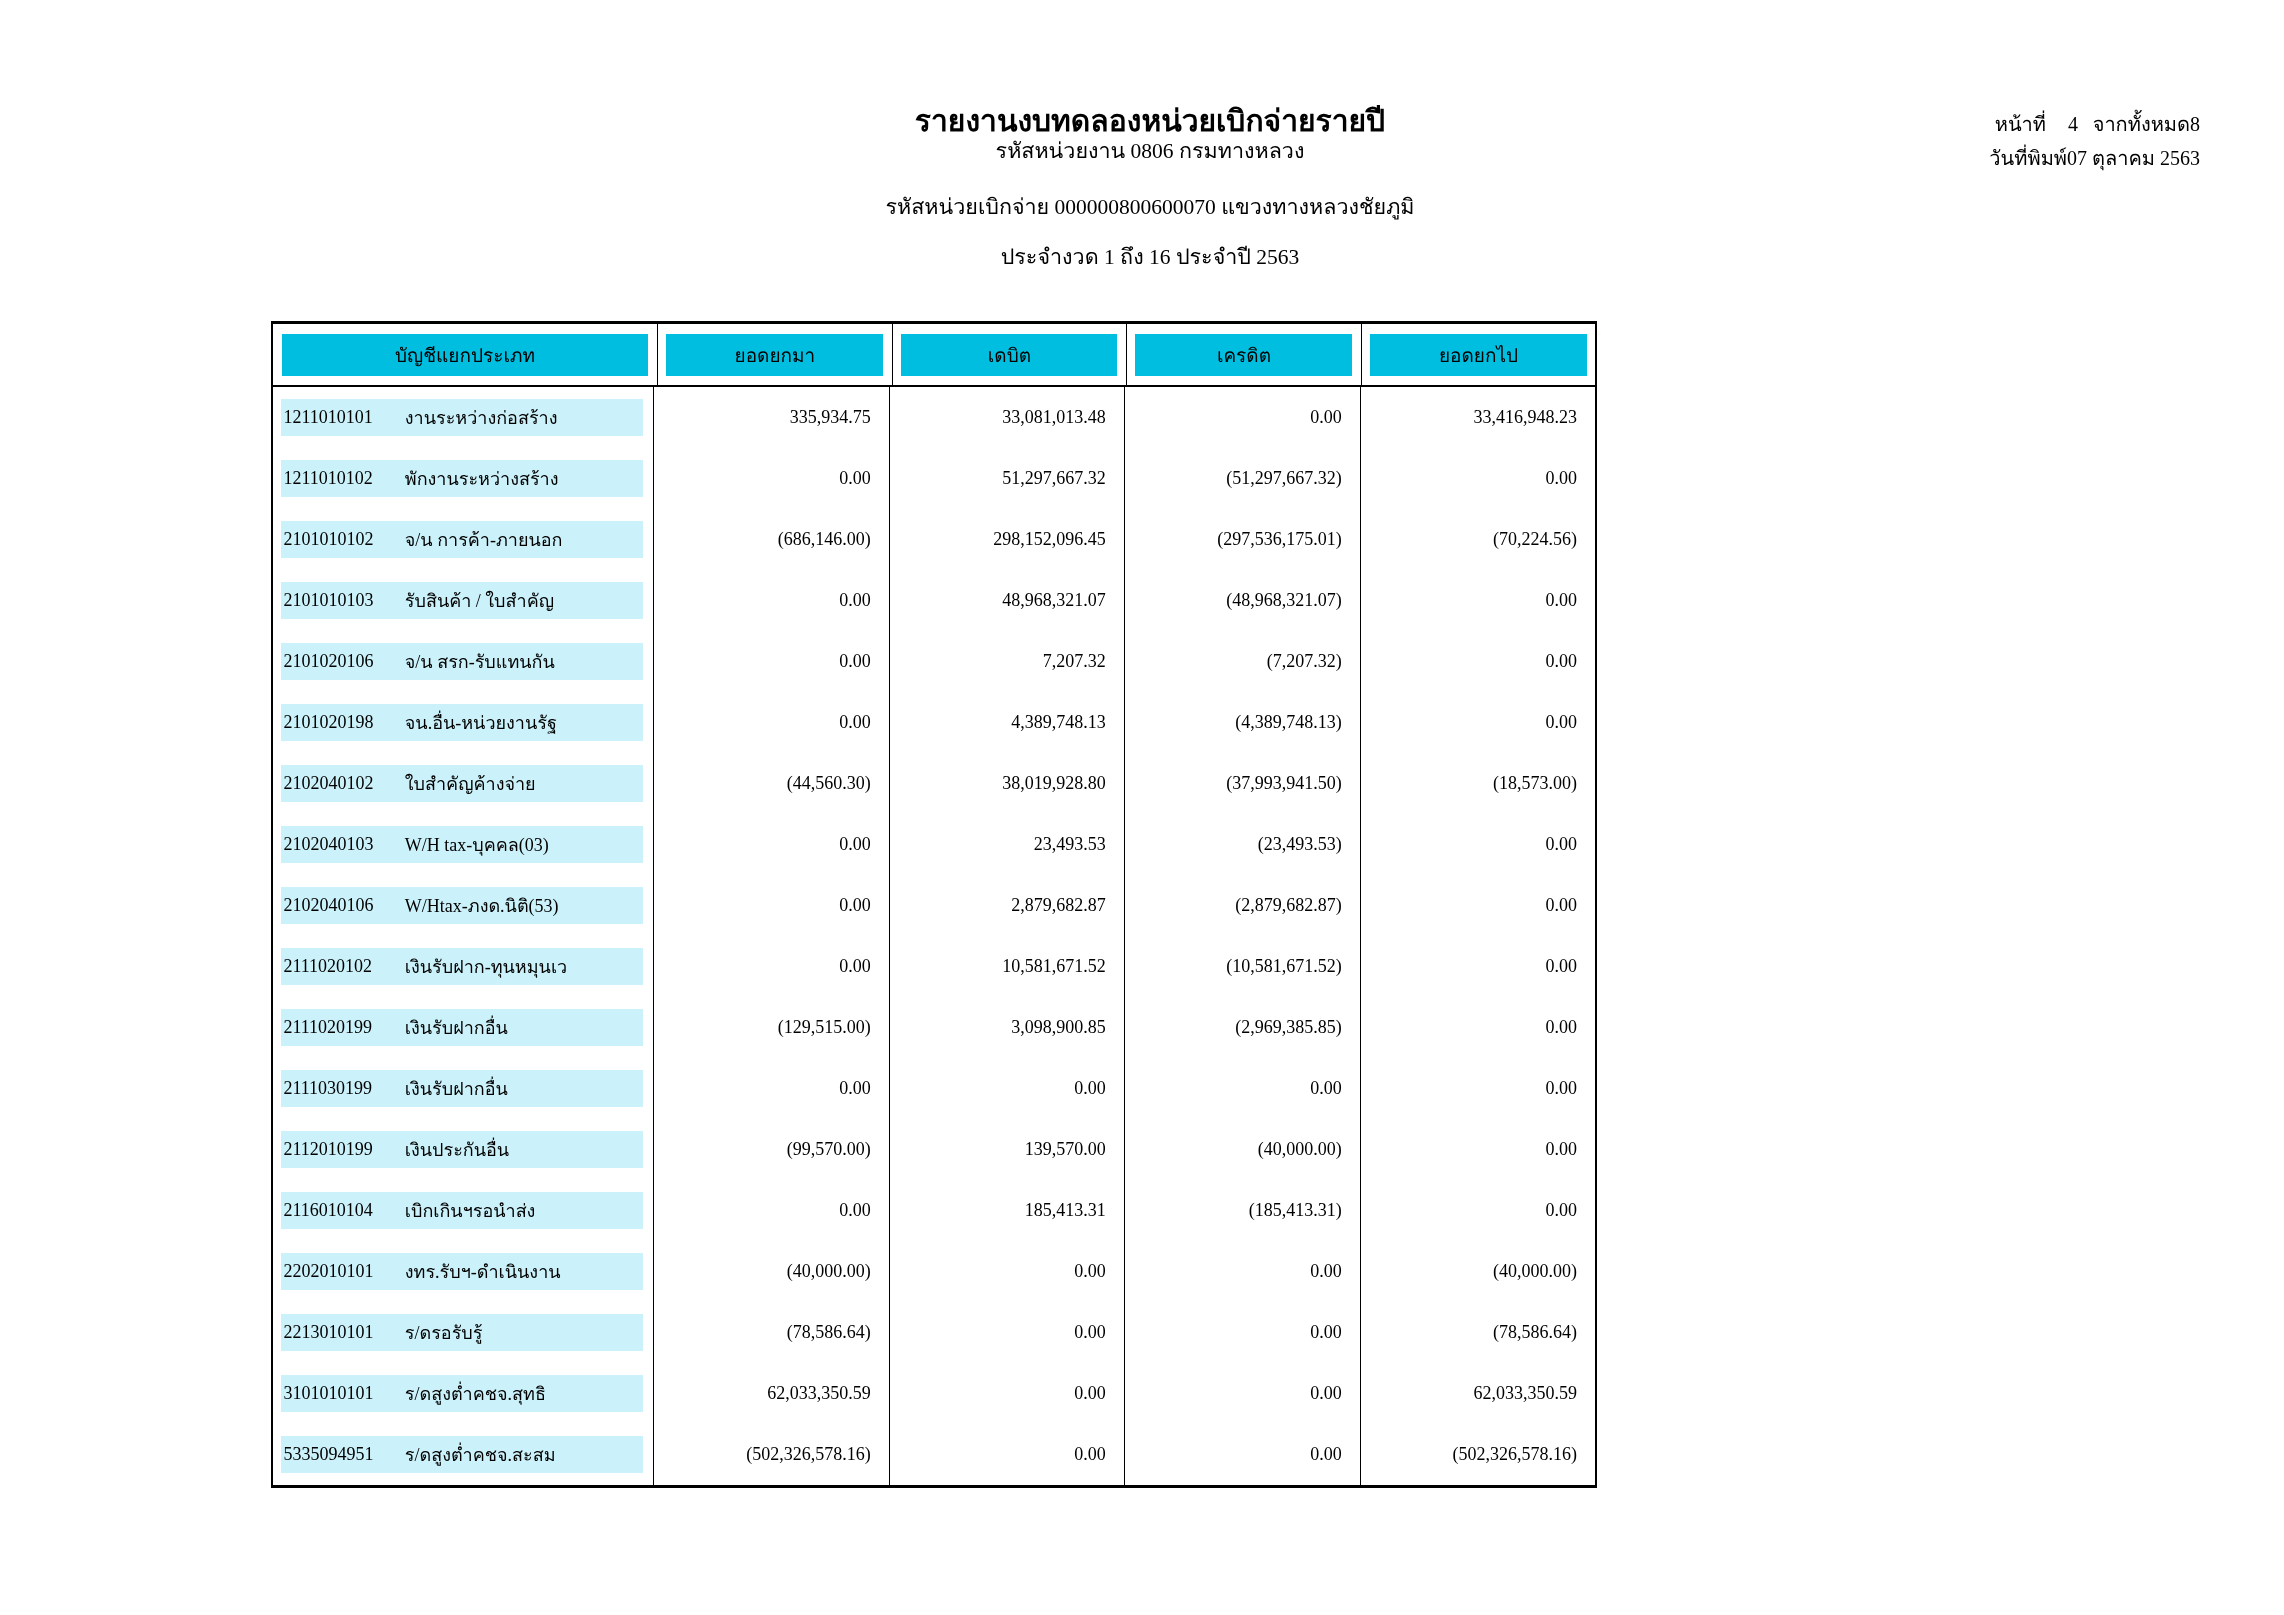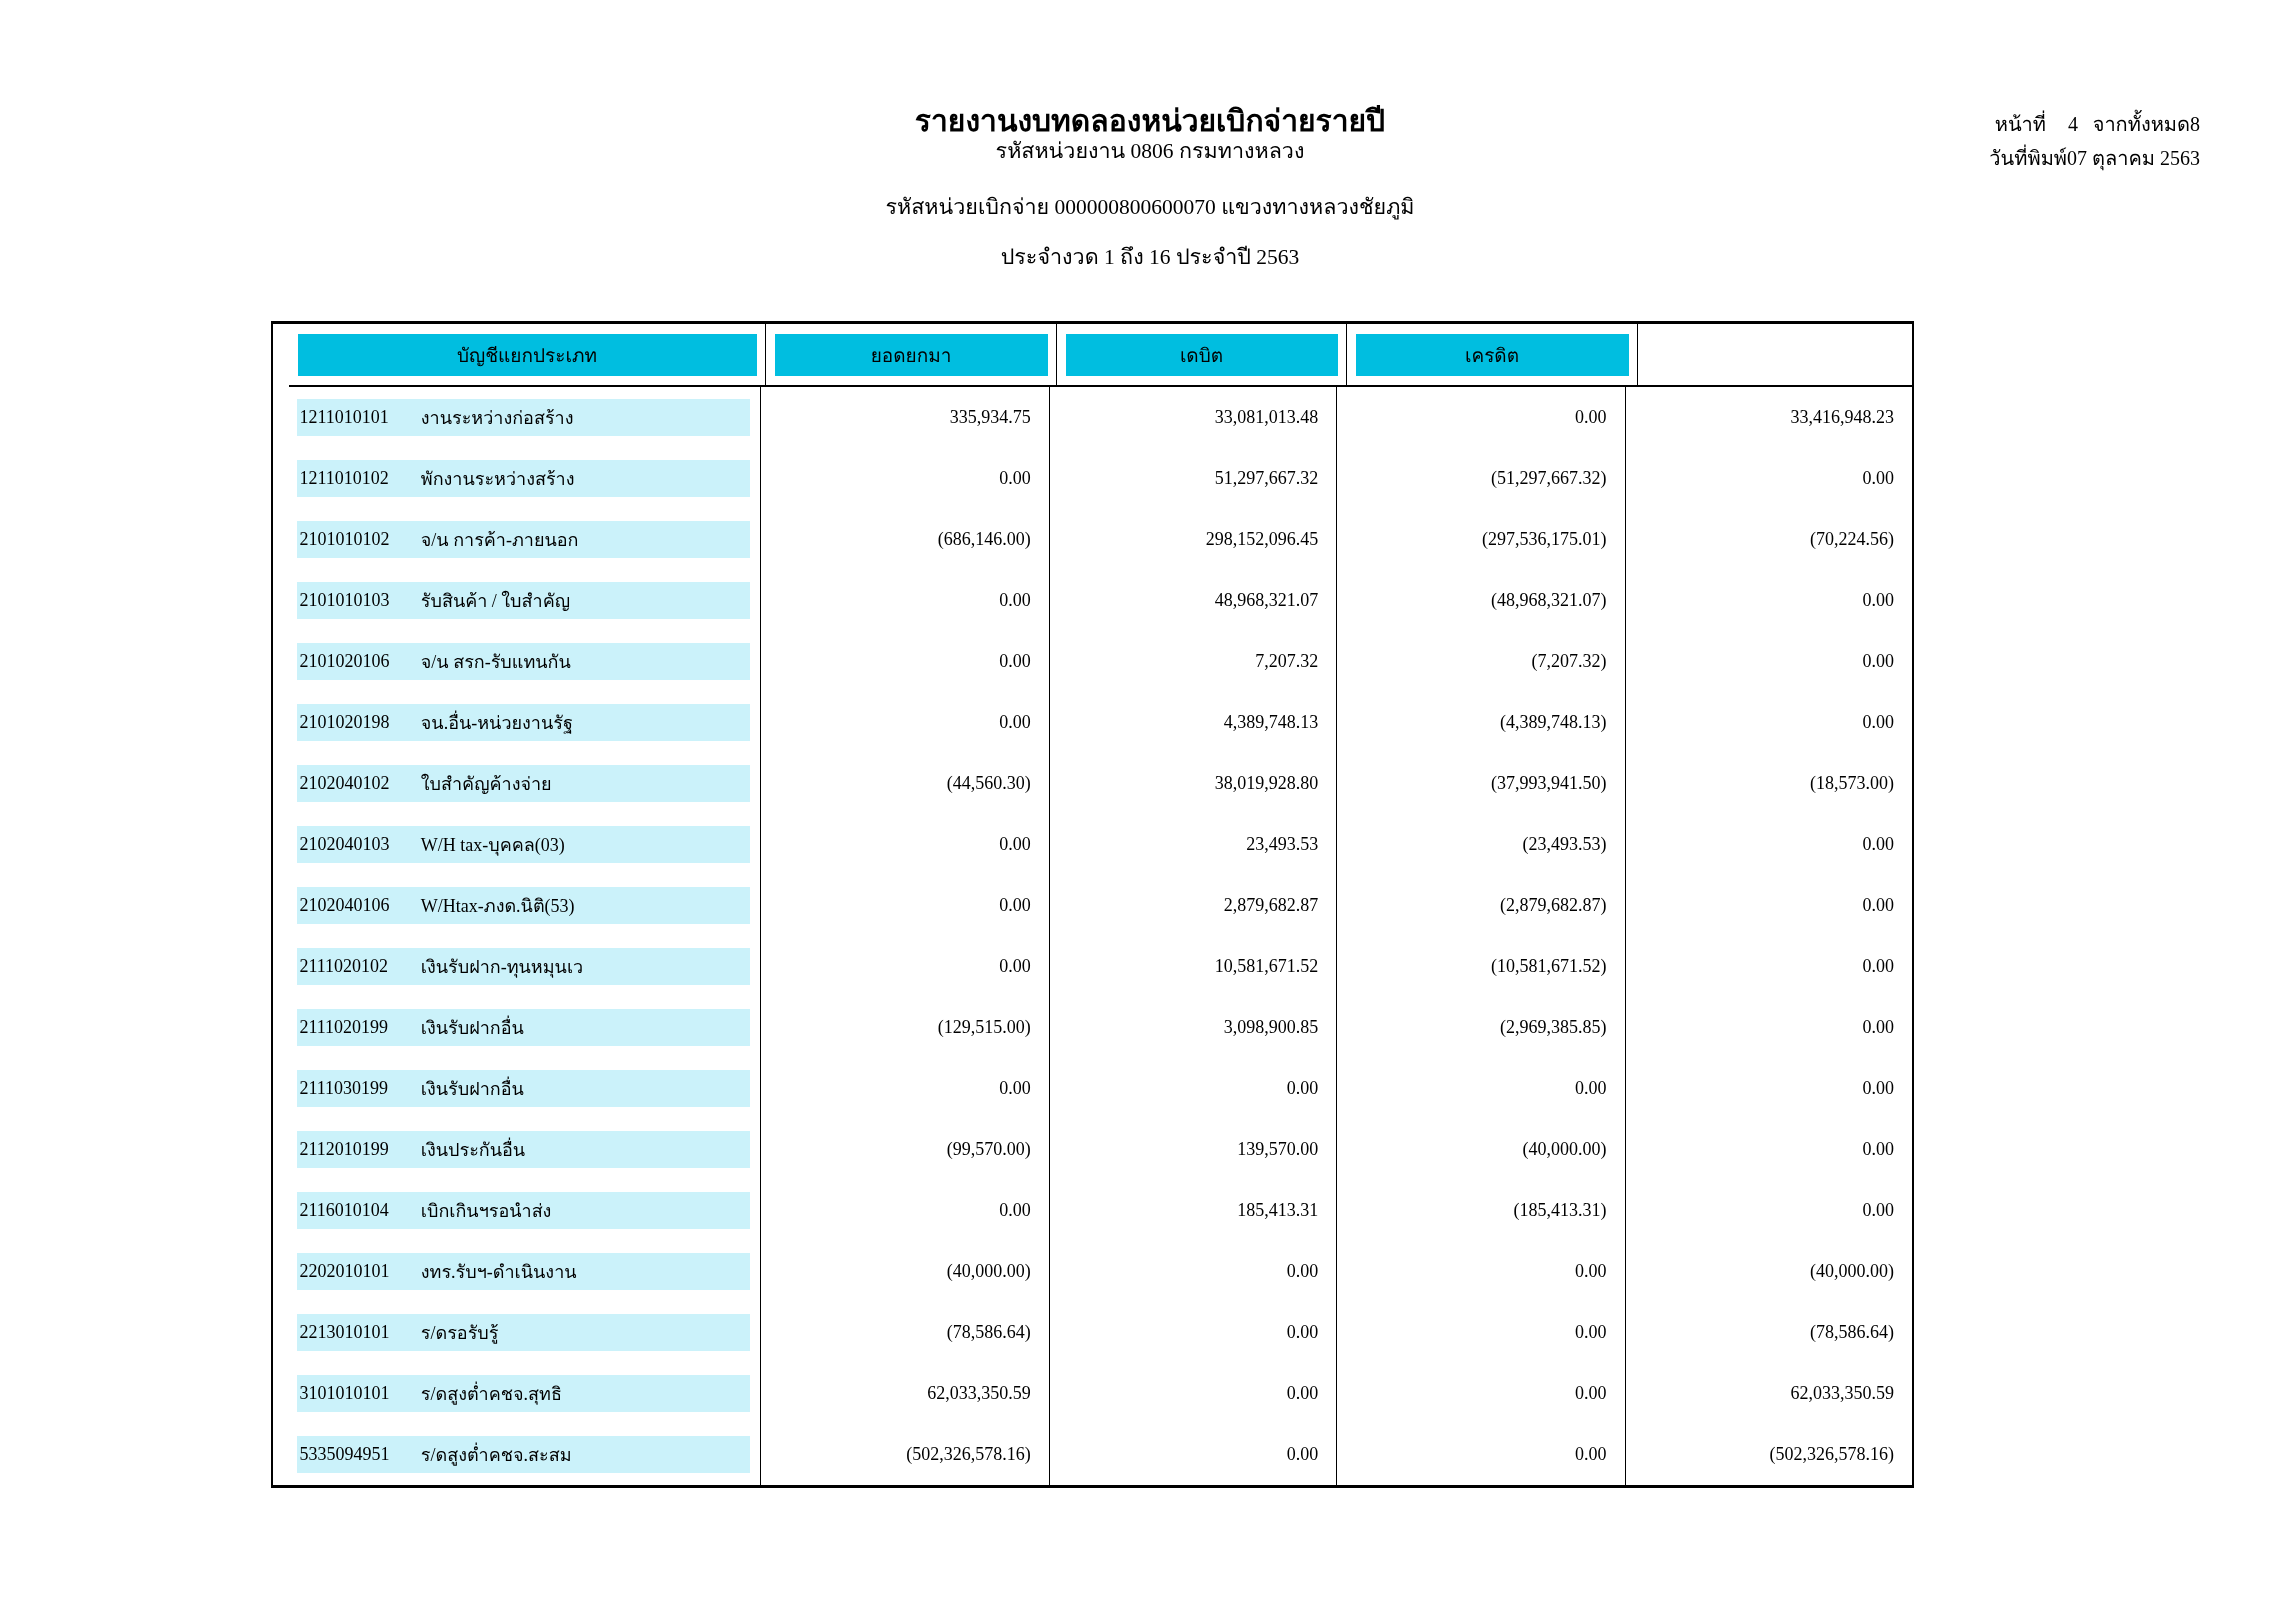--- a/index.html
+++ b/index.html
@@ -36,26 +36,25 @@
   }
   .page-info .pi-row2{ margin-top:7.8px; }
   .pi-page-label{ display:inline-block; width:66px; }
   .pi-page-number{ display:inline-block; width:32px; }
   .pi-total-label{ display:inline-block; width:112px; }
   .pi-date-label{ display:inline-block; width:98px; }
 
   
   .trial-table{
     position:absolute; left:271px; top:321px;
-    width:1643px;
+    width:1326px;
     border:2px solid var(--line);
     border-top-width:3.3px;
     border-bottom-width:3.3px;
     background:#fff;
-    padding-left:16px;
   }
   .thead{
     display:flex; height:63px;
     border-bottom:2.6px solid var(--line);
   }
   .trow{
     display:flex; height:61px;
   }
   .cell{
     position:relative; display:flex; align-items:center;
@@ -122,20 +121,23 @@
     </div>
     <div class="hcell h-num">
       <div class="hband">ยอดยกมา</div>
     </div>
     <div class="hcell h-num w445">
       <div class="hband">เดบิต</div>
     </div>
     <div class="hcell h-num">
       <div class="hband">เครดิต</div>
     </div>
+    <div class="hcell h-num c-last">
+      <div class="hband">ยอดยกไป</div>
+    </div>
   </div>
   <div class="tbody" id="tbody">
       <div class="trow">
         <div class="cell c-acct">
           <div class="band">
             <span class="acct-code">1211010101</span>
             <span class="acct-name">งานระหว่างก่อสร้าง</span>
           </div>
         </div>
         <div class="cell c-num">335,934.75</div>

